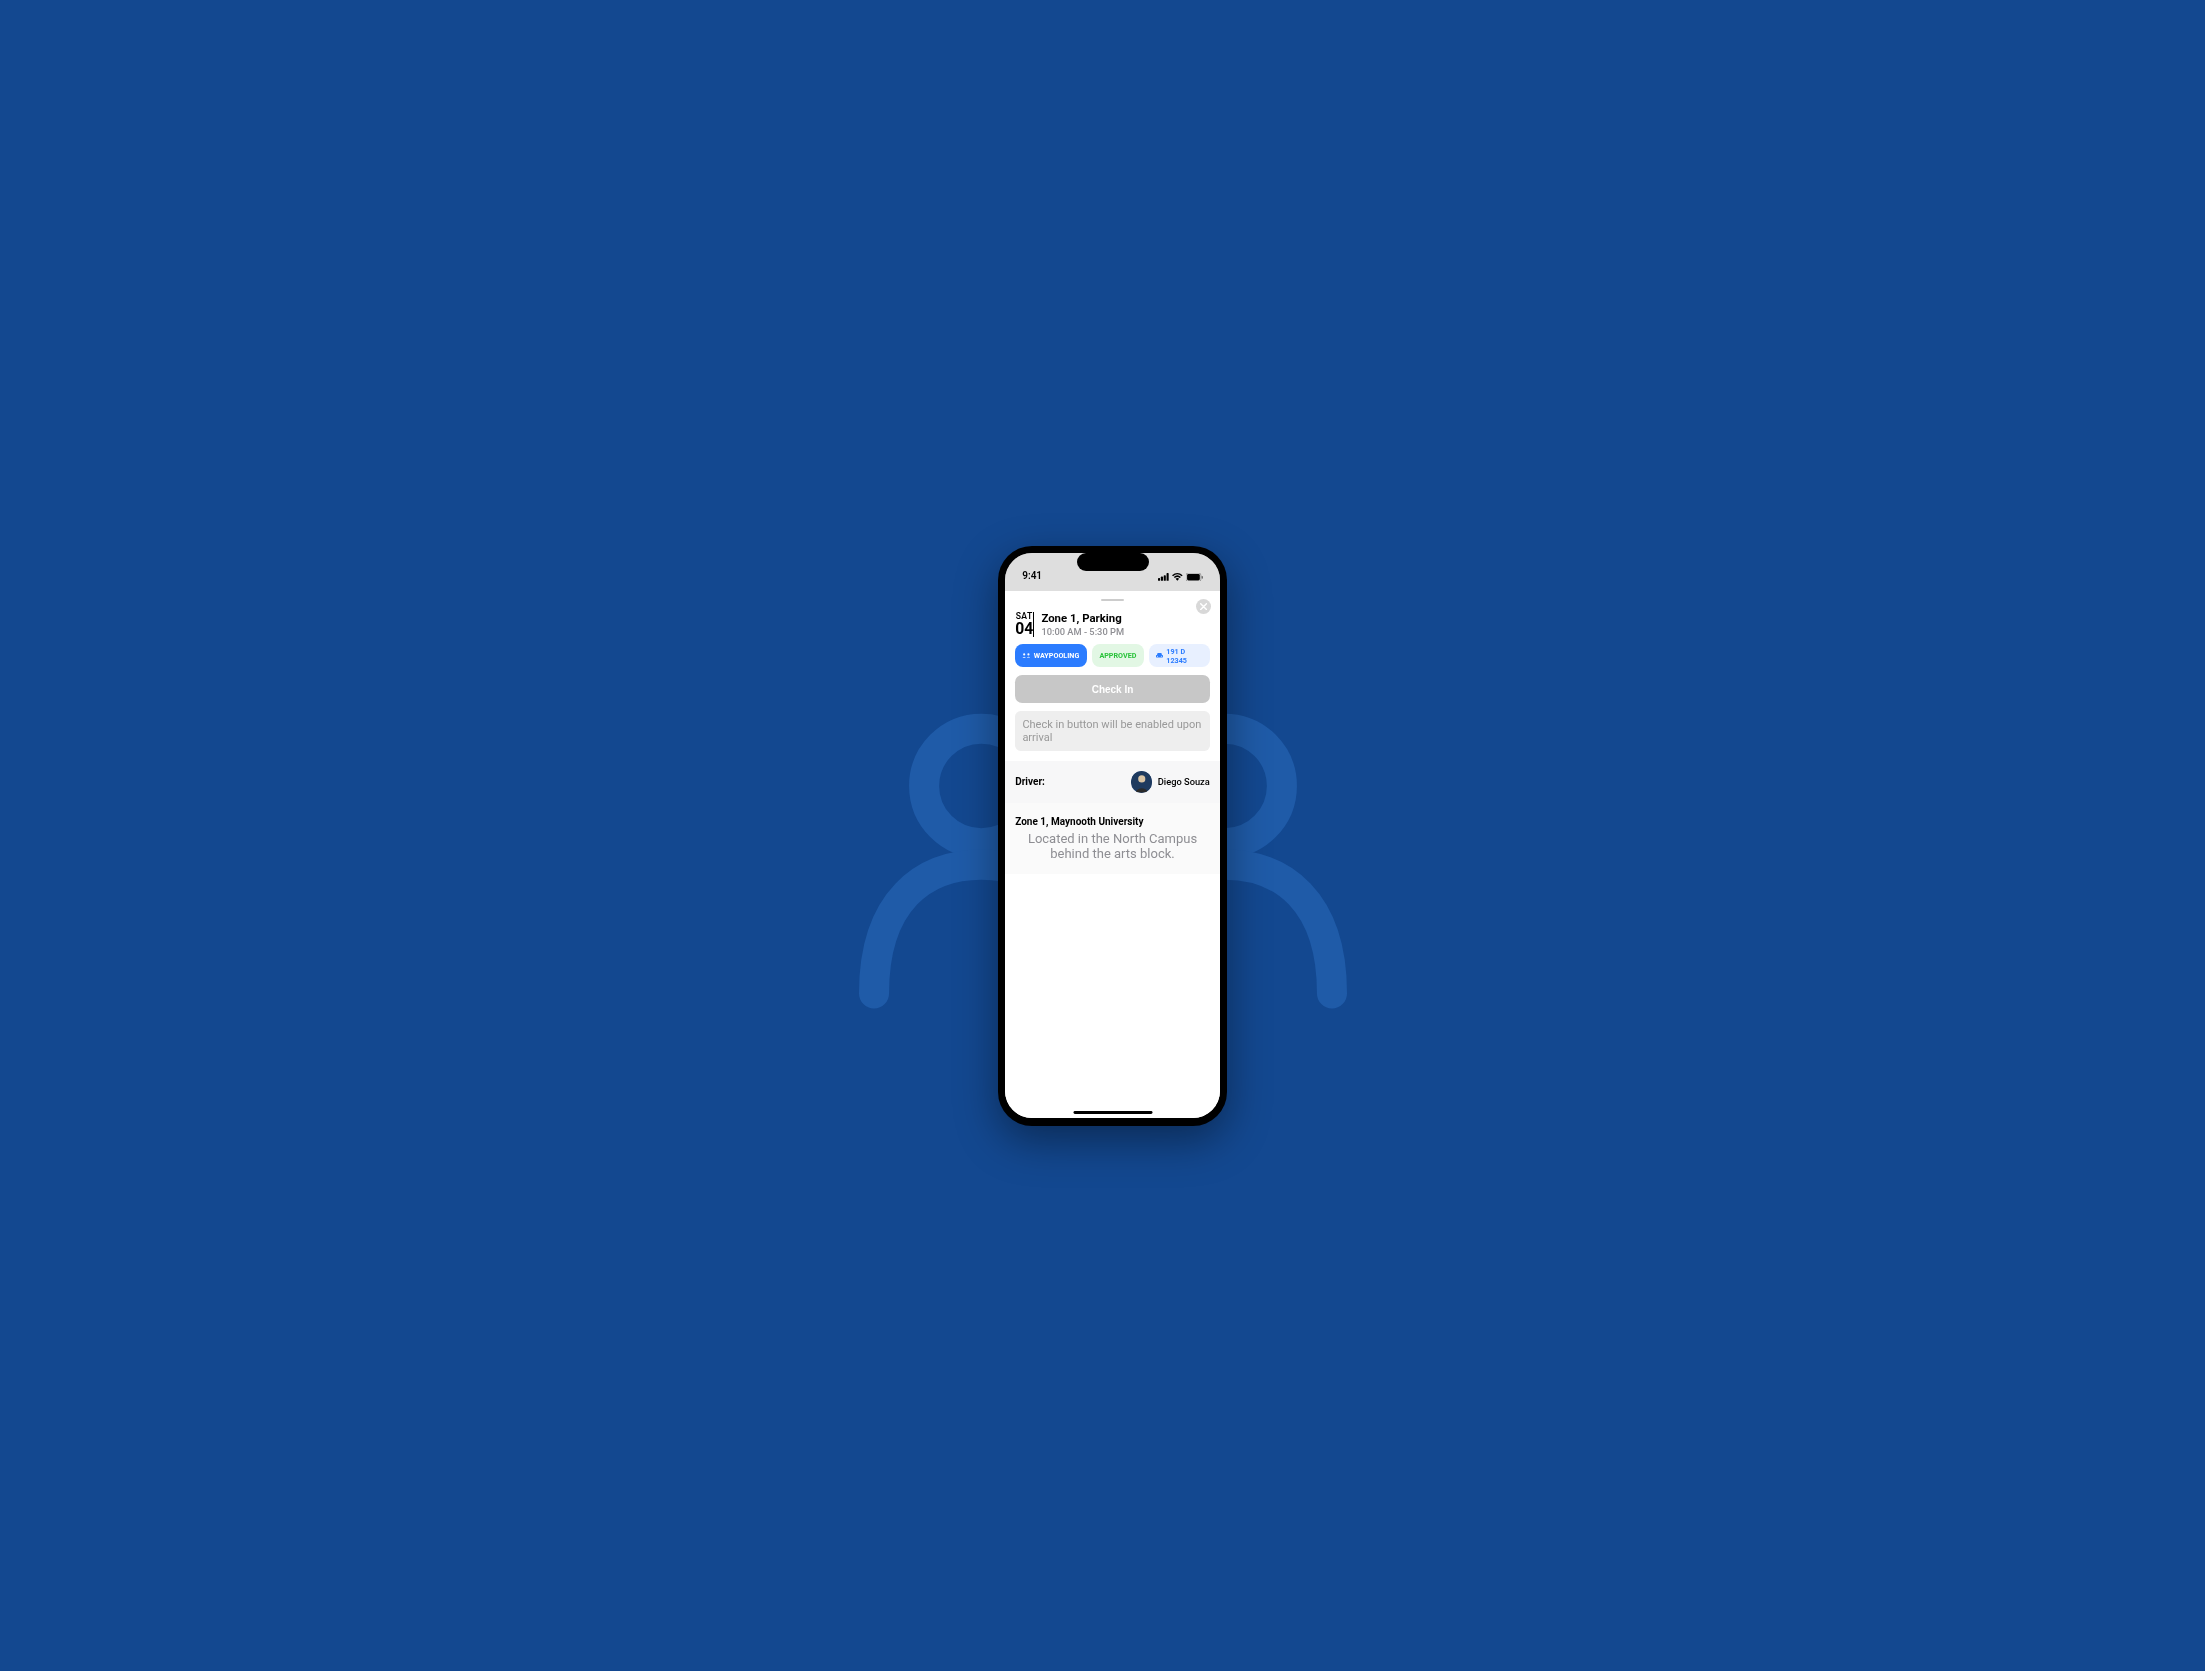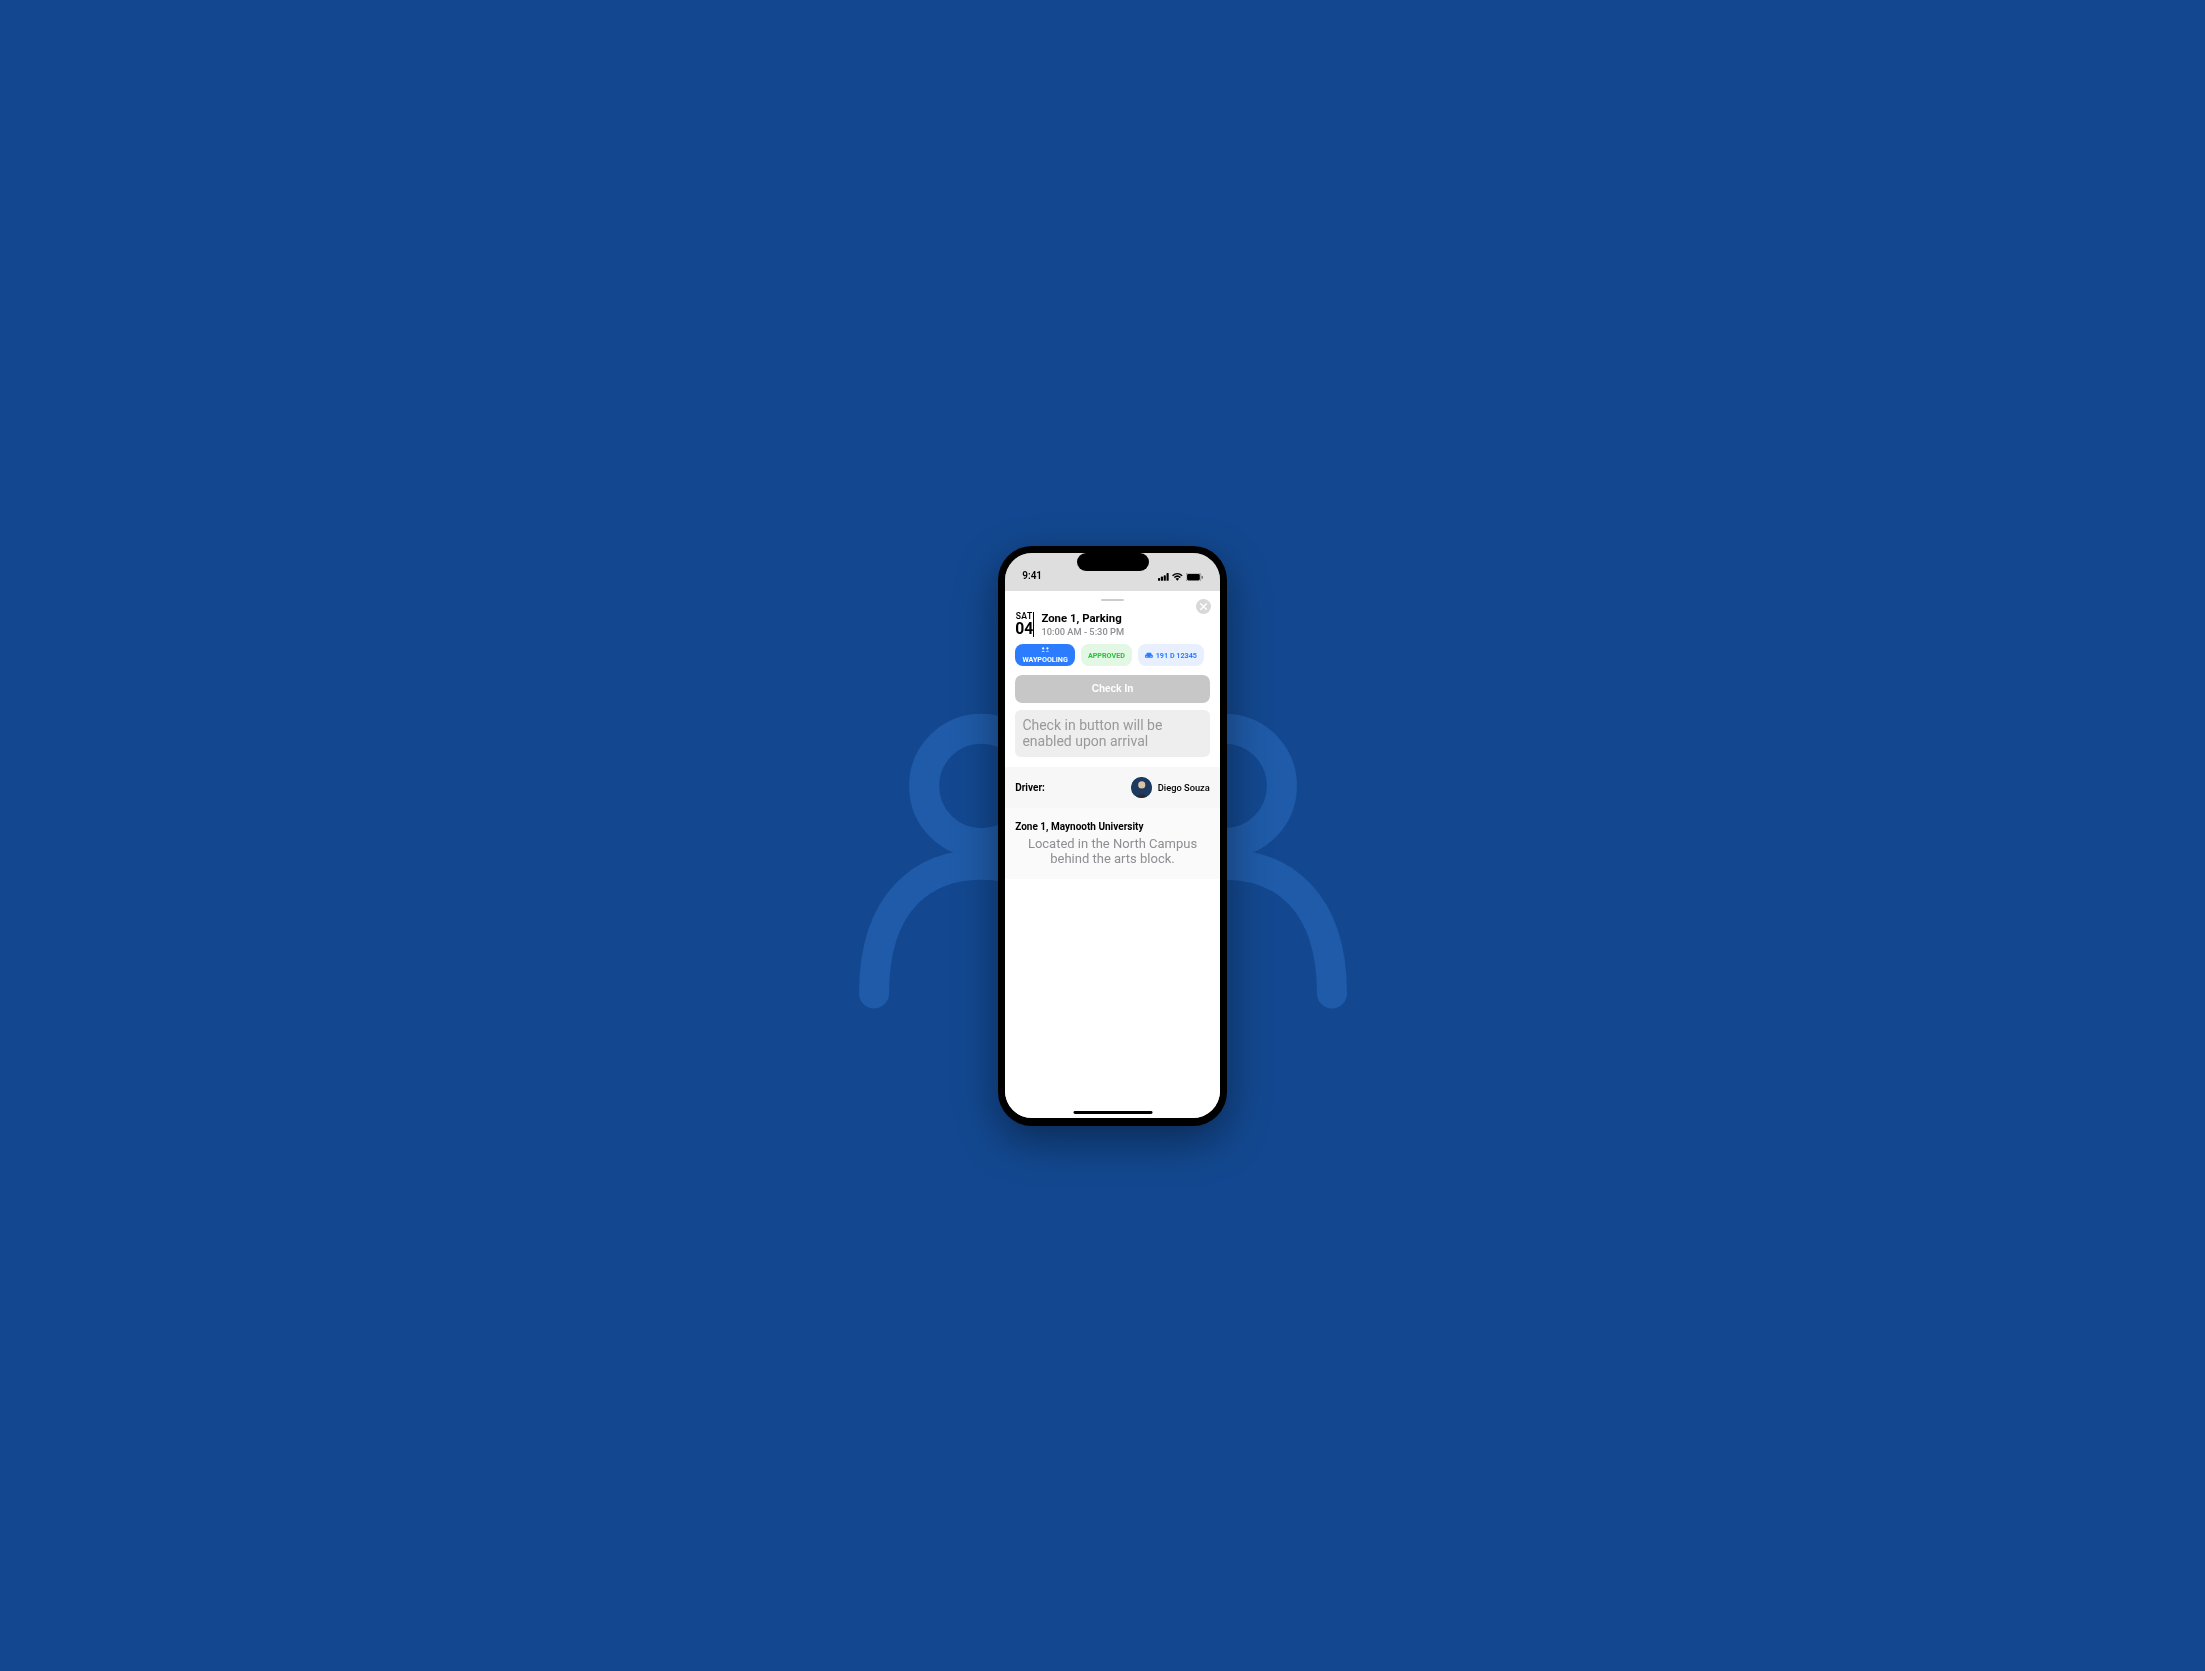--- a/index.html
+++ b/index.html
@@ -120,41 +120,41 @@
     }
     .pill {
       display: inline-flex;
       align-items: center;
       gap: 2.9px;
       padding: 2.1px 7.2px;
       border-radius: 7.9px;
       font-size: 7.2px;
       font-weight: 700;
     }
-    .pill-waypool { background: #2b7cff; color: #fff; flex-direction: column; }
+    .pill-waypool { background: #2b7cff; color: #fff; }
     .pill-approved { background: #e2f7e4; color: #29c23a; }
     .pill-plate { background: #e8f0ff; color: #2b7cff; }
     .section { padding: 0 10px; }
     .checkin-btn {
       width: 100%;
       background: #c7c7c7;
       color: #fff;
       border: none;
       border-radius: 7.2px;
       padding: 8.6px;
       font-size: 10px;
       font-weight: 600;
       cursor: not-allowed;
     }
     .info-banner {
       margin-top: 7.2px;
       background: #eee;
       border-radius: 5.7px;
       padding: 7.2px 7.2px;
-      font-size: 14px;
+      font-size: 11px;
       color: #999;
     }
     .panel {
       background: #f7f7f8;
       margin-top: 10px;
       padding: 10px;
     }
     .driver-row {
       display: flex;
       align-items: center;

